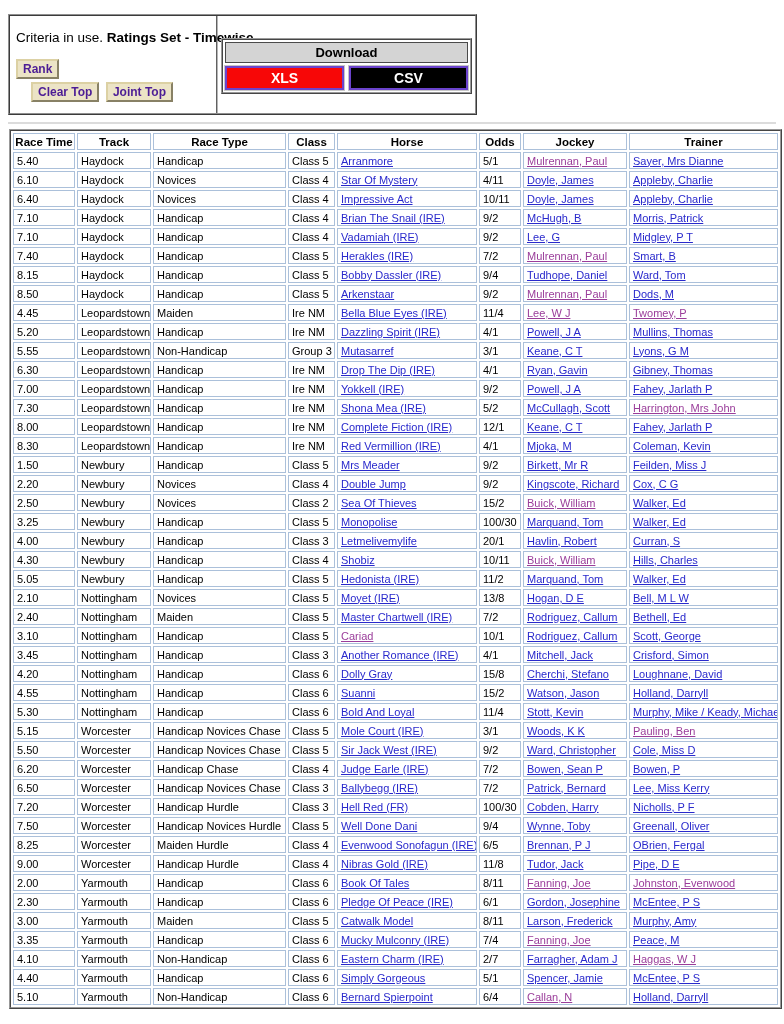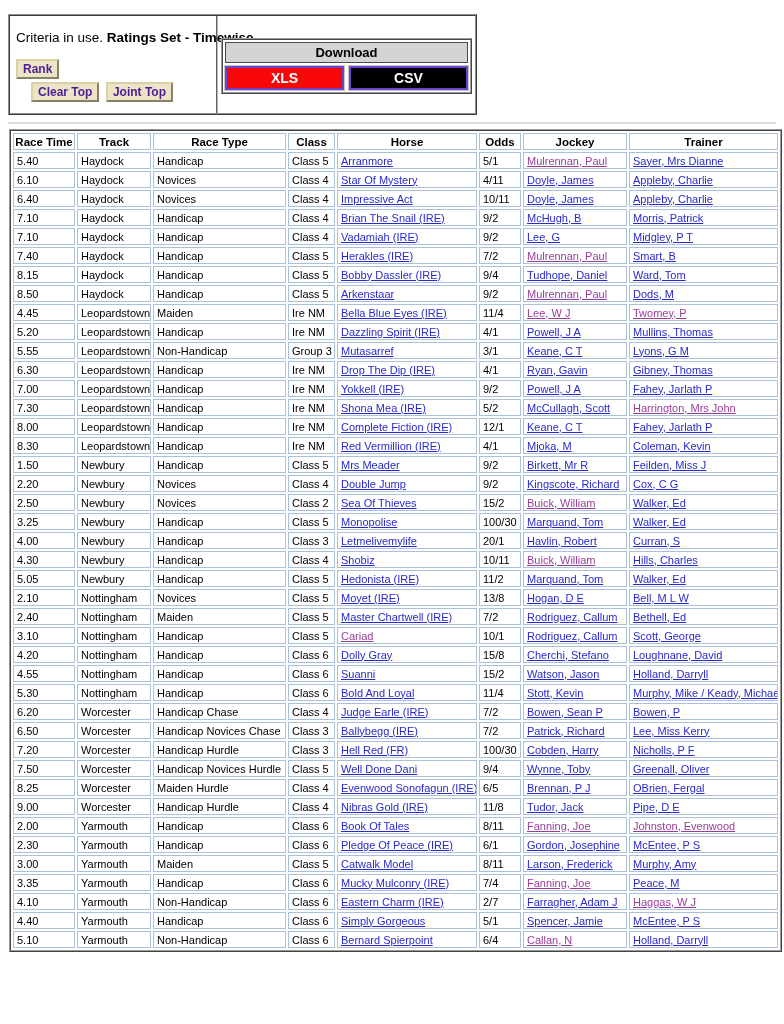--- a/index.html
+++ b/index.html
@@ -445,20 +445,30 @@
         <td>3.10</td>
         <td>Nottingham</td>
         <td>Handicap</td>
         <td>Class 5</td>
         <td><a class="cell-link visited">Cariad</a></td>
         <td>10/1</td>
         <td><a class="cell-link">Rodriguez, Callum</a></td>
         <td><a class="cell-link">Scott, George</a></td>
       </tr>
       <tr>
+        <td>3.45</td>
+        <td>Nottingham</td>
+        <td>Handicap</td>
+        <td>Class 3</td>
+        <td><a class="cell-link">Another Romance (IRE)</a></td>
+        <td>4/1</td>
+        <td><a class="cell-link">Mitchell, Jack</a></td>
+        <td><a class="cell-link">Crisford, Simon</a></td>
+      </tr>
+      <tr>
         <td>4.20</td>
         <td>Nottingham</td>
         <td>Handicap</td>
         <td>Class 6</td>
         <td><a class="cell-link">Dolly Gray</a></td>
         <td>15/8</td>
         <td><a class="cell-link">Cherchi, Stefano</a></td>
         <td><a class="cell-link">Loughnane, David</a></td>
       </tr>
       <tr>
@@ -475,37 +485,57 @@
         <td>5.30</td>
         <td>Nottingham</td>
         <td>Handicap</td>
         <td>Class 6</td>
         <td><a class="cell-link">Bold And Loyal</a></td>
         <td>11/4</td>
         <td><a class="cell-link">Stott, Kevin</a></td>
         <td><a class="cell-link">Murphy, Mike / Keady, Michael</a></td>
       </tr>
       <tr>
+        <td>5.15</td>
+        <td>Worcester</td>
+        <td>Handicap Novices Chase</td>
+        <td>Class 5</td>
+        <td><a class="cell-link">Mole Court (IRE)</a></td>
+        <td>3/1</td>
+        <td><a class="cell-link">Woods, K K</a></td>
+        <td><a class="cell-link visited">Pauling, Ben</a></td>
+      </tr>
+      <tr>
+        <td>5.50</td>
+        <td>Worcester</td>
+        <td>Handicap Novices Chase</td>
+        <td>Class 5</td>
+        <td><a class="cell-link">Sir Jack West (IRE)</a></td>
+        <td>9/2</td>
+        <td><a class="cell-link">Ward, Christopher</a></td>
+        <td><a class="cell-link">Cole, Miss D</a></td>
+      </tr>
+      <tr>
         <td>6.20</td>
         <td>Worcester</td>
         <td>Handicap Chase</td>
         <td>Class 4</td>
         <td><a class="cell-link">Judge Earle (IRE)</a></td>
         <td>7/2</td>
         <td><a class="cell-link">Bowen, Sean P</a></td>
         <td><a class="cell-link">Bowen, P</a></td>
       </tr>
       <tr>
         <td>6.50</td>
         <td>Worcester</td>
         <td>Handicap Novices Chase</td>
         <td>Class 3</td>
         <td><a class="cell-link">Ballybegg (IRE)</a></td>
         <td>7/2</td>
-        <td><a class="cell-link">Patrick, Richard</a></td>
+        <td><a class="cell-link">Patrick, Bernard</a></td>
         <td><a class="cell-link">Lee, Miss Kerry</a></td>
       </tr>
       <tr>
         <td>7.20</td>
         <td>Worcester</td>
         <td>Handicap Hurdle</td>
         <td>Class 3</td>
         <td><a class="cell-link">Hell Red (FR)</a></td>
         <td>100/30</td>
         <td><a class="cell-link">Cobden, Harry</a></td>

